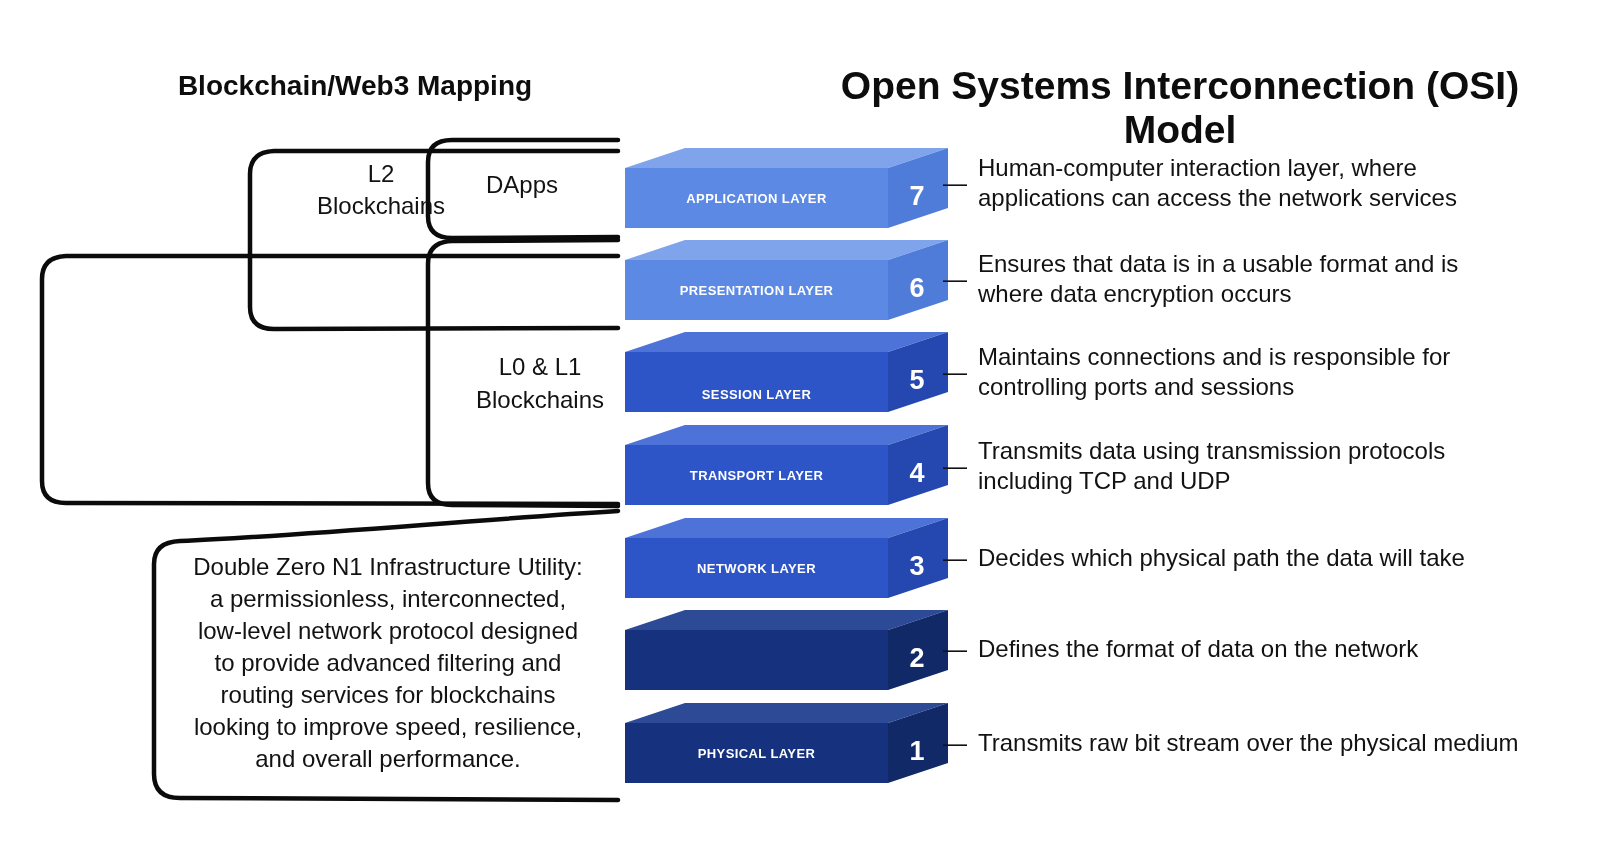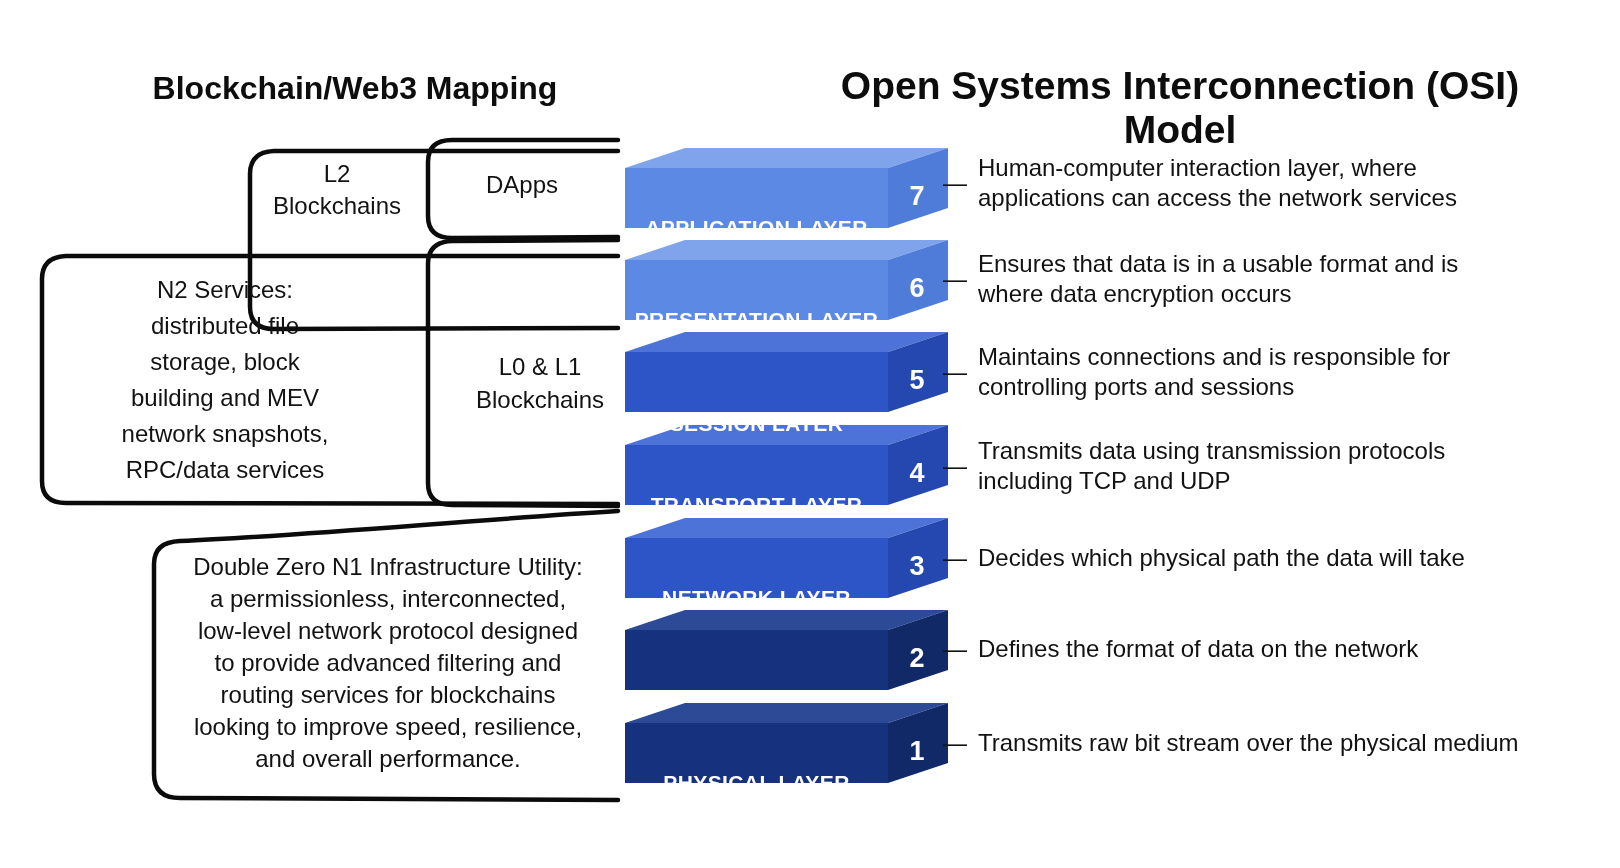--- a/index.html
+++ b/index.html
@@ -8,44 +8,43 @@
     width:1620px;height:868px;
     background:#ffffff;
     font-family:"Liberation Sans","DejaVu Sans",sans-serif;
     overflow:hidden;
   }
   .abs{position:absolute;}
   #diagram-svg{position:absolute;left:0;top:0;z-index:1;}
   .title{
     font-weight:700;color:#0d0d0d;text-align:center;z-index:2;
   }
-  #title-left{left:130px;top:70px;width:450px;font-size:32px;}
+  #title-left{left:130px;top:70px;width:450px;font-size:28px;}
   #title-right{left:835px;top:64px;width:690px;font-size:39px;}
   .layer-label{
     z-index:2;left:625px;width:263px;height:60px;
     display:flex;align-items:center;justify-content:center;
-    color:#ffffff;font-weight:700;font-size:21px;letter-spacing:.4px;
+    color:#ffffff;font-weight:700;font-size:13px;letter-spacing:.4px;
     text-align:left;
-    margin-top:30px;
   }
   .layer-number{
     z-index:2;left:888px;width:58px;height:52px;
     display:flex;align-items:center;justify-content:center;
     color:#ffffff;font-weight:700;font-size:27px;
   }
   .desc-row{
     z-index:2;left:942px;display:flex;align-items:center;gap:10px;
     color:#121212;font-size:24px;line-height:30px;
   }
   .desc-dash{width:26px;flex:0 0 auto;font-weight:400;text-align:center;}
   .desc-text{white-space:pre-line;max-width:600px;}
   .map-label{
     z-index:2;color:#121212;font-size:24px;white-space:pre-line;text-align:center;
   }
-  #map-l2{left:252px;top:158px;width:170px;text-align:center;line-height:32px;}
+  #map-l2{left:252px;top:158px;width:170px;text-align:center;line-height:32px;padding-left:44px;}
   #map-dapps{left:442px;top:170px;width:160px;line-height:30px;}
   #map-n2{left:60px;top:272px;width:330px;line-height:36px;}
   #map-l0l1{left:450px;top:350px;width:180px;line-height:33px;}
   #map-doublezero{left:168px;top:551px;width:440px;line-height:32px;}
 </style>
 </head>
 <body>
 
 <div id="canvas">
 
@@ -148,26 +147,20 @@
     <span class="desc-text">Defines the format of data on the network</span>
   </div>
   <div class="abs desc-row" style="top:728px">
     <span class="desc-dash">—</span>
     <span class="desc-text">Transmits raw bit stream over the physical medium</span>
   </div>
 
   <div class="abs map-label" id="map-l2">L2
 Blockchains</div>
   <div class="abs map-label" id="map-dapps">DApps</div>
-  <div class="abs map-label" id="map-n2">N2 Services:
-distributed file
-storage, block
-building and MEV
-network snapshots,
-RPC/data services</div>
   <div class="abs map-label" id="map-l0l1">L0 &amp; L1
 Blockchains</div>
   <div class="abs map-label" id="map-doublezero">Double Zero N1 Infrastructure Utility:
 a permissionless, interconnected,
 low-level network protocol designed
 to provide advanced filtering and
 routing services for blockchains
 looking to improve speed, resilience,
 and overall performance.</div>
 

